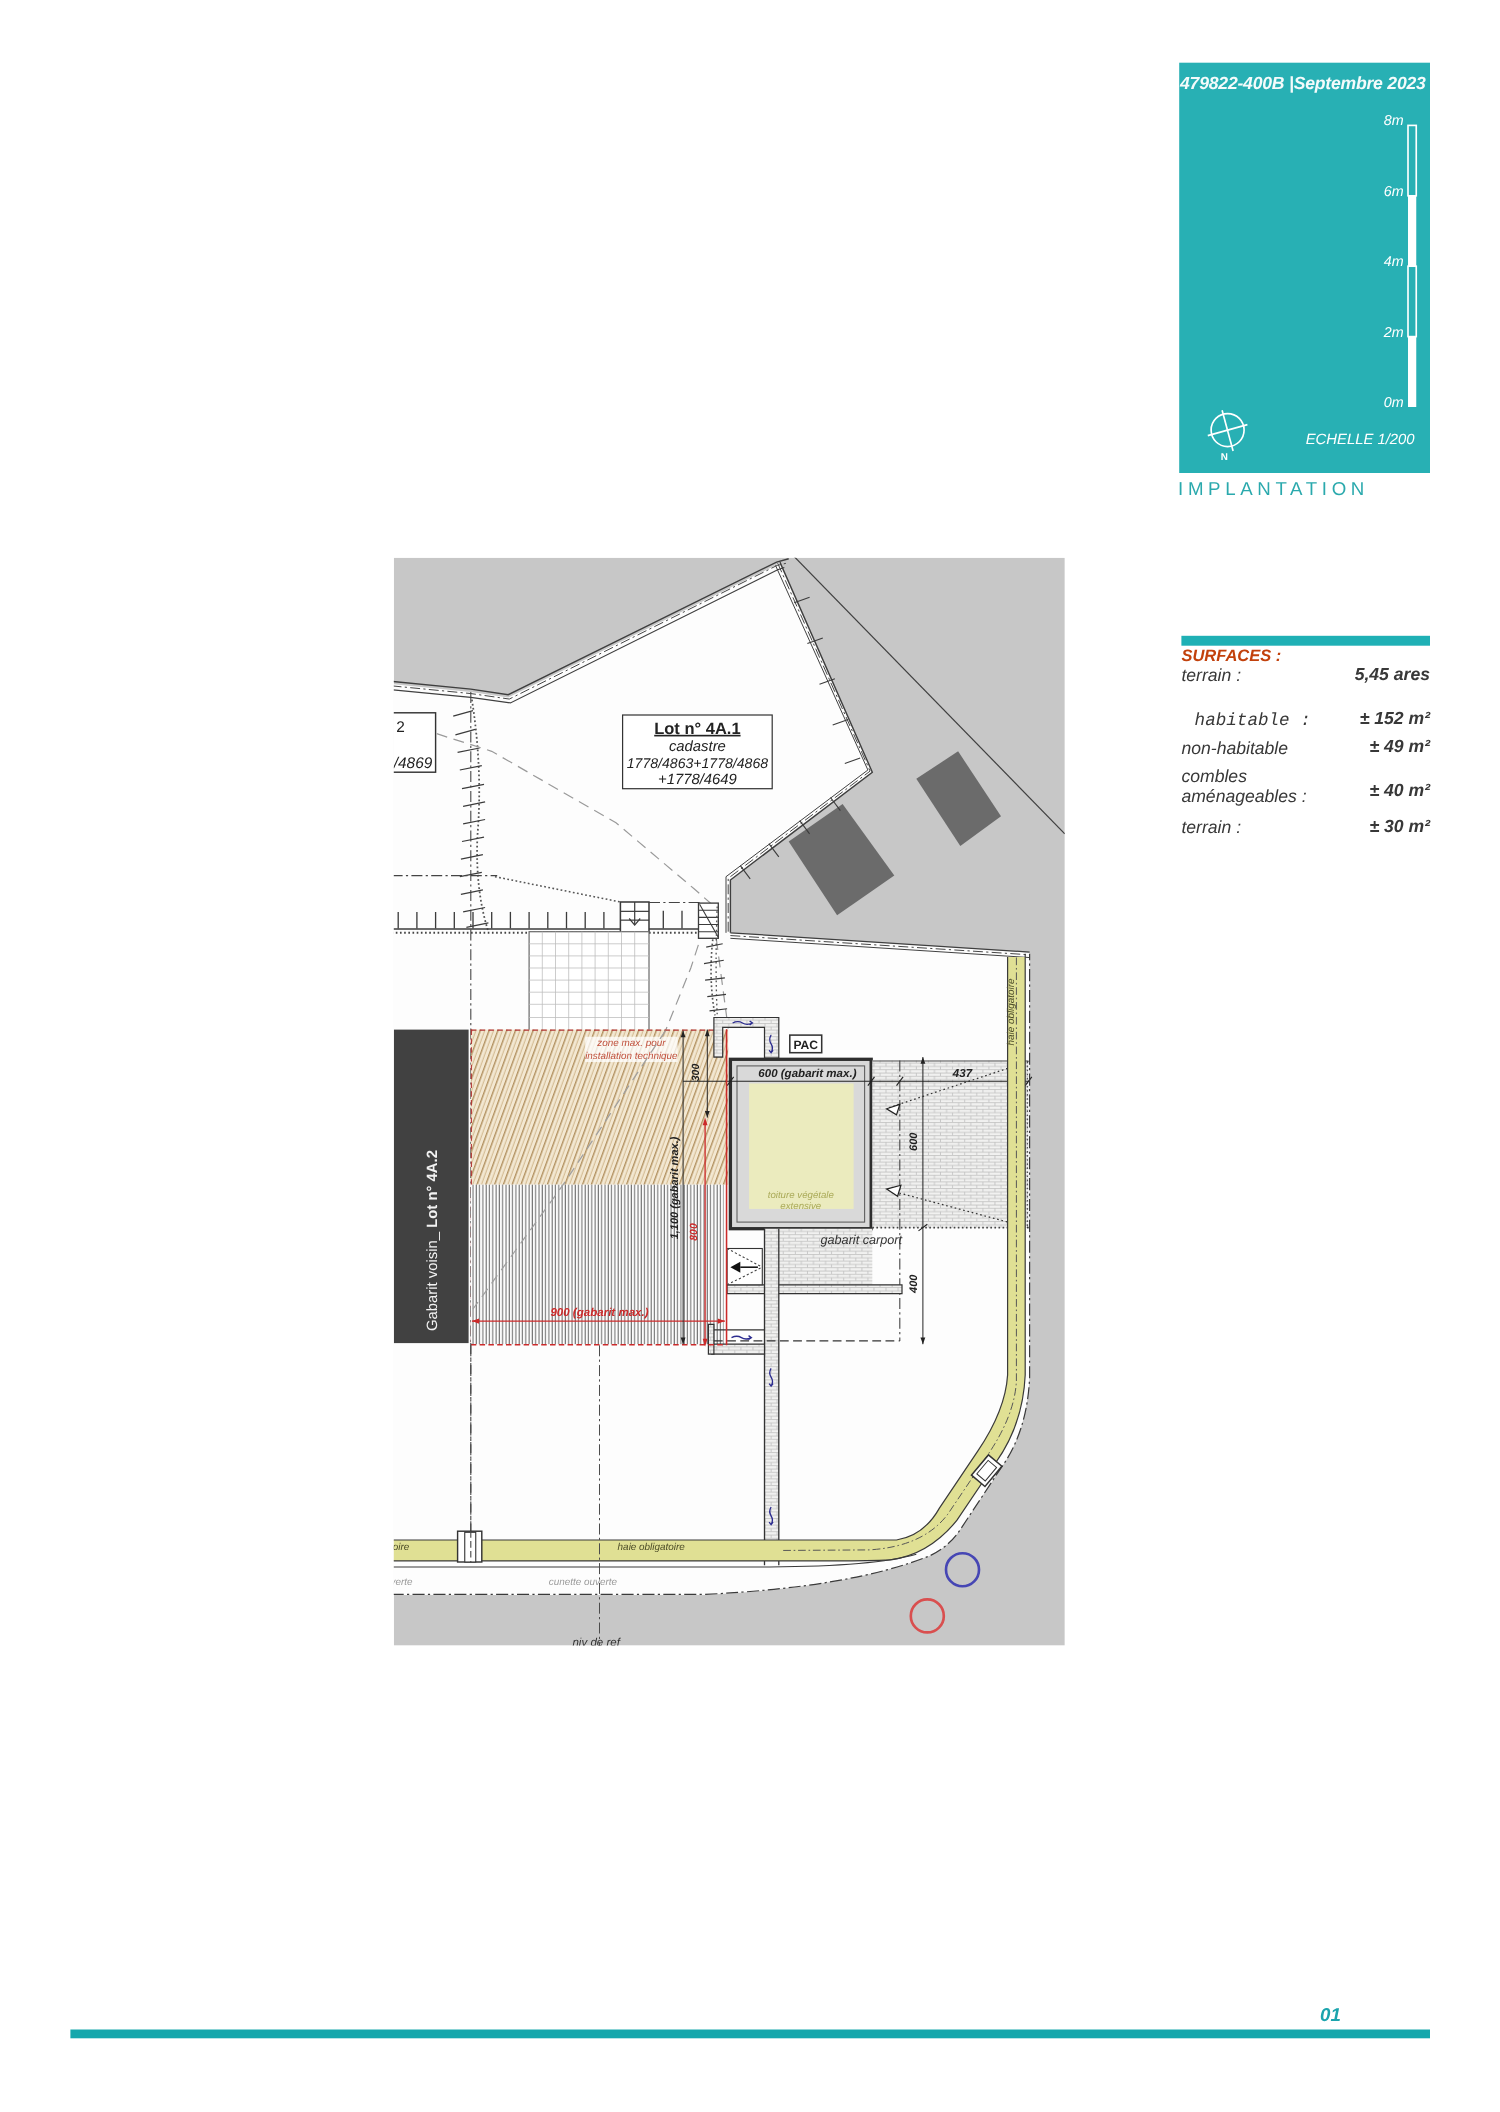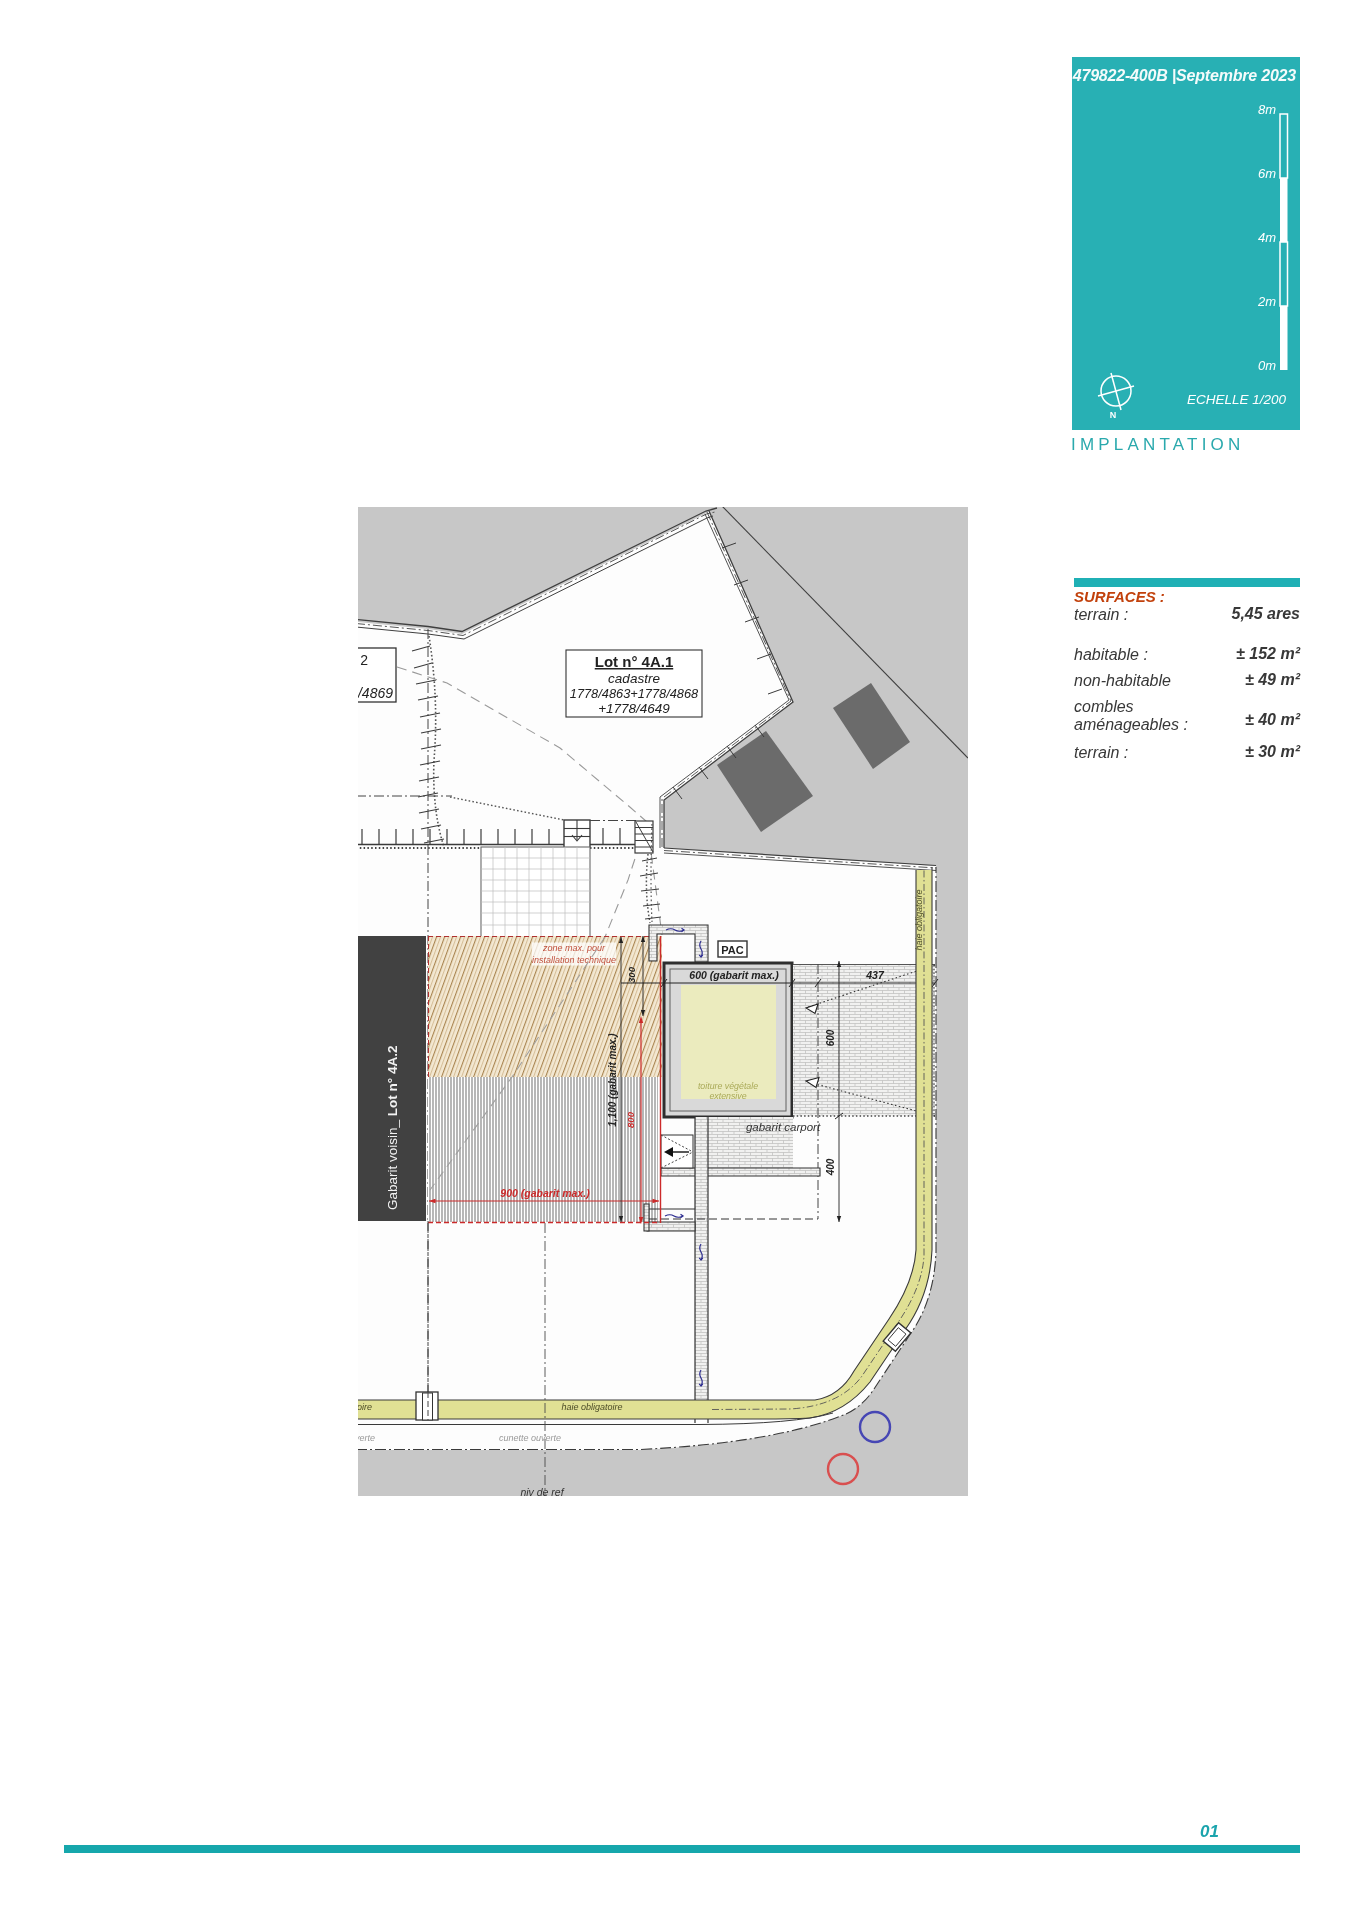--- a/index.html
+++ b/index.html
@@ -50,21 +50,21 @@
 
 <div class="abs" style="left:1074px;top:556px;font-size:15px;font-weight:bold;font-style:italic;color:#c2410c;margin-top:32px;">SURFACES :</div>
 
 <div class="abs" style="left:1074px;top:578px;width:226px;height:9px;background:#1fb0b5;"></div>
 
 <div class="abs" style="left:1074px;top:606px;width:226px;color:#383838;font-size:16px;font-style:italic;">
 
   <div class="abs" style="left:0px;top:0px;text-align:center;">terrain :</div>
   <div class="abs" style="right:0px;top:-1px;font-weight:bold;">5,45 ares</div>
 
-  <div class="abs" style="left:0px;top:40px;">habitable :</div>
+  <div class="abs" style="left:12px;top:40px;font-family:Liberation Mono, monospace;">habitable :</div>
   <div class="abs" style="right:0px;top:39px;font-weight:bold;">± 152 m²</div>
 
   <div class="abs" style="left:0px;top:66px;">non-habitable</div>
   <div class="abs" style="right:0px;top:65px;font-weight:bold;">± 49 m²</div>
 
   <div class="abs" style="left:0px;top:92px;">combles</div>
   <div class="abs" style="left:0px;top:110px;">aménageables :</div>
   <div class="abs" style="right:0px;top:105px;font-weight:bold;">± 40 m²</div>
 
   <div class="abs" style="left:0px;top:138px;">terrain :</div>

